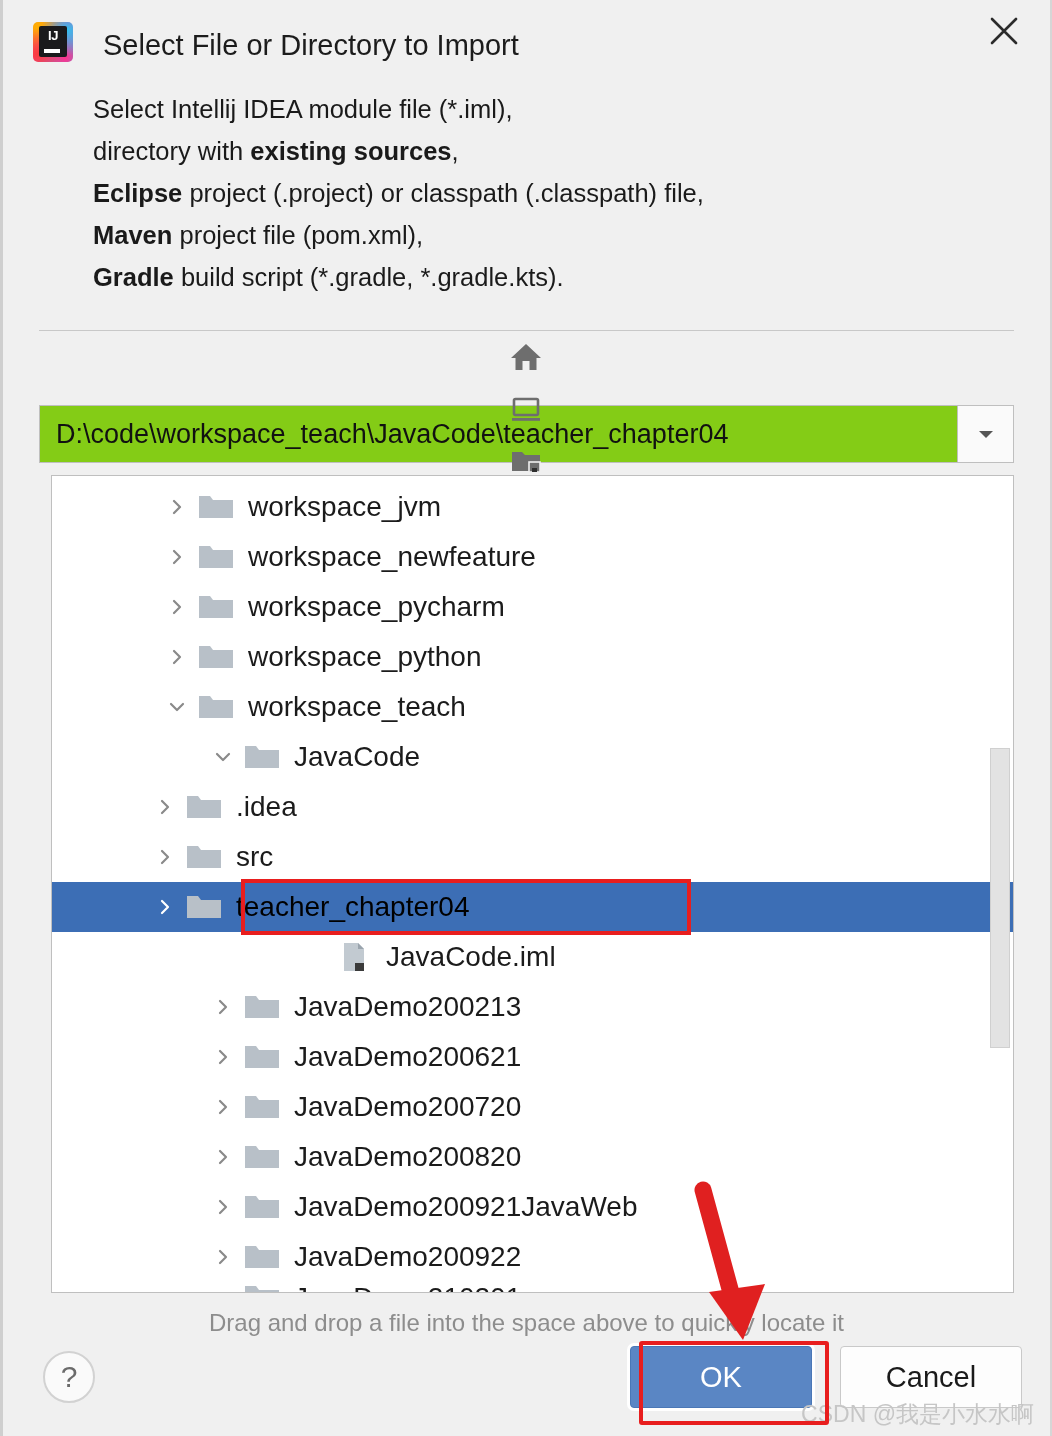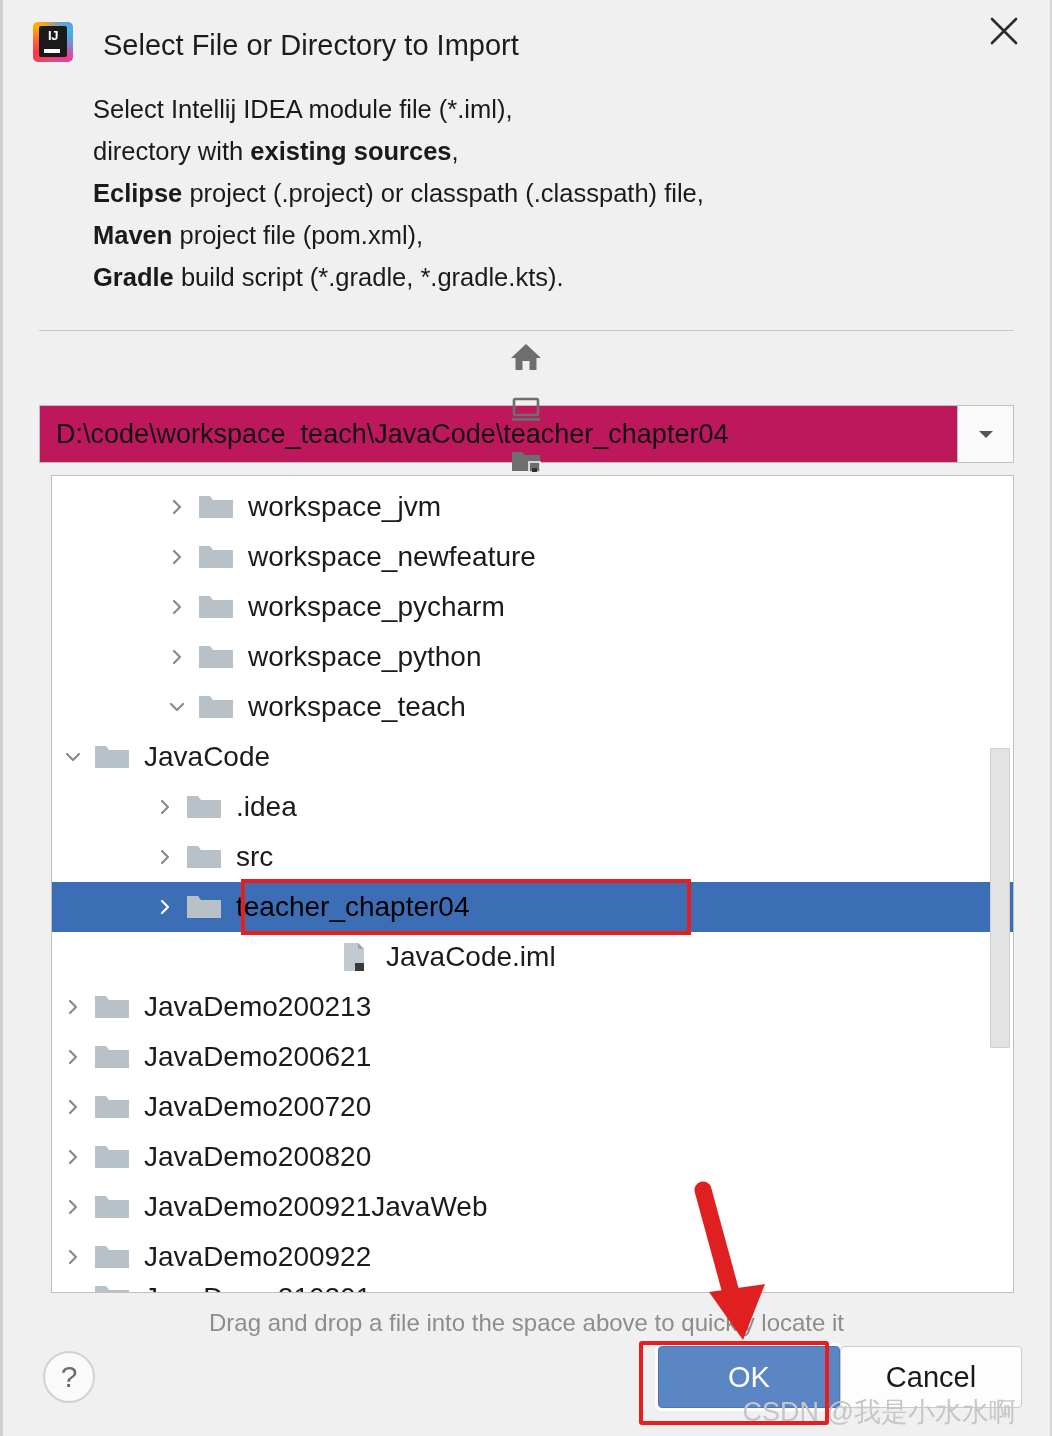--- a/index.html
+++ b/index.html
@@ -126,21 +126,21 @@
   }
 
   
   .pathrow {
     margin: 4px 36px 0 36px;
     display: flex;
     height: 58px;
   }
   .path-input {
     flex: 1 1 auto;
-    background: #be185d;
+    background: #84cc16;
     border: 1px solid #bfbfbf;
     display: flex;
     align-items: center;
     padding-left: 16px;
     font-size: 27px;
     color: #111;
     white-space: nowrap;
     overflow: hidden;
     cursor: text;
   }
@@ -186,21 +186,21 @@
   .ficon { flex: 0 0 auto; width: 44px; display:flex; align-items:center; }
   .label {
     font-size: 28px;
     color: #1b1b1b;
     margin-left: 6px;
   }
   .row.clipped { height: 26px; overflow: hidden; align-items: flex-start; }
 
   
   .lvl0 { padding-left: 104px; }
-  .lvl1 { }
+  .lvl1 { padding-left: 150px; }
   .lvl2 { padding-left: 92px; }
   .lvl3 { padding-left: 242px; }
 
   
   .sel-annot {
     position: absolute;
     border: 4px solid #e81e1e;
     pointer-events: none;
   }
 
@@ -243,20 +243,21 @@
     background: #fafafa;
     display: flex; align-items: center; justify-content: center;
     font-size: 30px; color: #6b6b6b;
     cursor: pointer;
     flex: 0 0 auto;
   }
   .btn-group {
     margin-left: auto;
     display: flex;
     align-items: flex-start;
+    gap: 28px;
   }
   .btn {
     width: 182px; height: 62px;
     display: flex; align-items: center; justify-content: center;
     font-size: 29px;
     border-radius: 4px;
     cursor: pointer;
   }
   .btn-ok {
     background: #5a86c4;
@@ -270,22 +271,22 @@
     border: 1px solid #c9c9c9;
   }
   .ok-annot {
     position: absolute;
     border: 4px solid #e81e1e;
     border-radius: 3px;
     pointer-events: none;
   }
   .watermark {
     position: absolute;
-    right: 34px; bottom: 6px;
-    font-size: 27px;
+    right: 16px; bottom: 6px;
+    font-size: 23px;
     color: #c6c6c6;
     white-space: nowrap;
   }
 
   
   .arrow-annot {
     position: absolute;
     left: 670px; top: 1180px;
     width: 130px; height: 175px;
     pointer-events: none;

